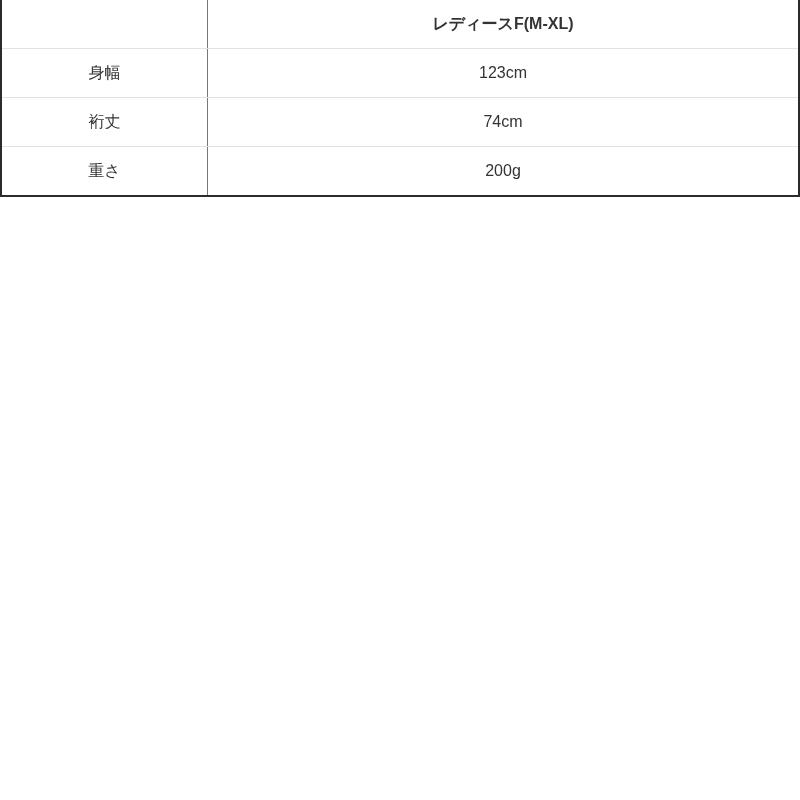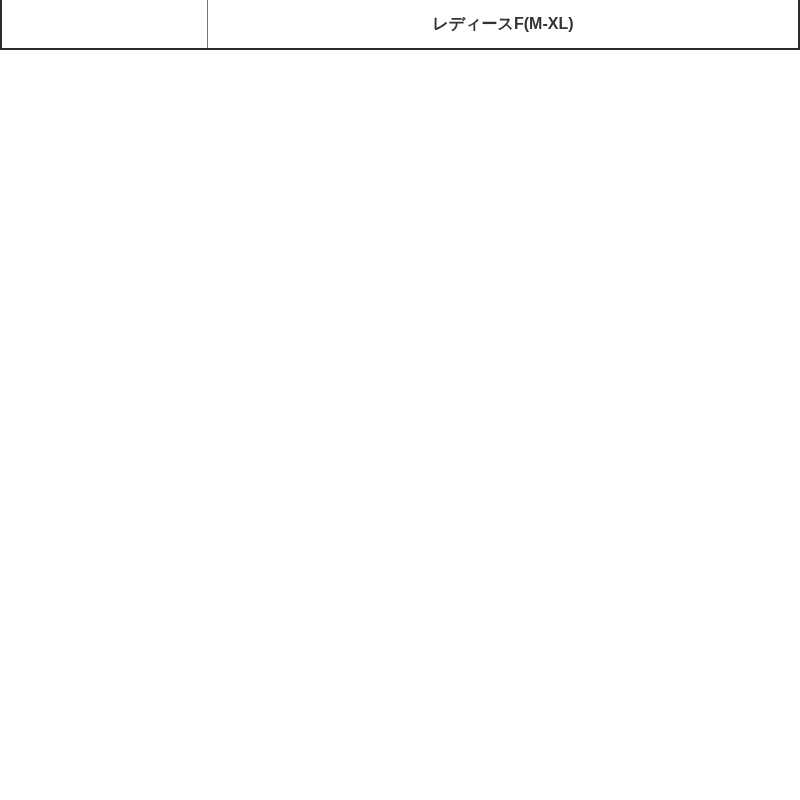--- a/index.html
+++ b/index.html
@@ -51,15 +51,27 @@
 
 <div class="page">
   <table class="size-table">
     <thead>
       <tr>
         <th class="col-label"></th>
         <th class="col-value">レディースF(M-XL)</th>
       </tr>
     </thead>
     <tbody>
+      <tr>
+        <td class="col-label">身幅</td>
+        <td class="col-value">123cm</td>
+      </tr>
+      <tr>
+        <td class="col-label">裄丈</td>
+        <td class="col-value">74cm</td>
+      </tr>
+      <tr>
+        <td class="col-label">重さ</td>
+        <td class="col-value">200g</td>
+      </tr>
     </tbody>
   </table>
 </div>
 
 </body></html>

